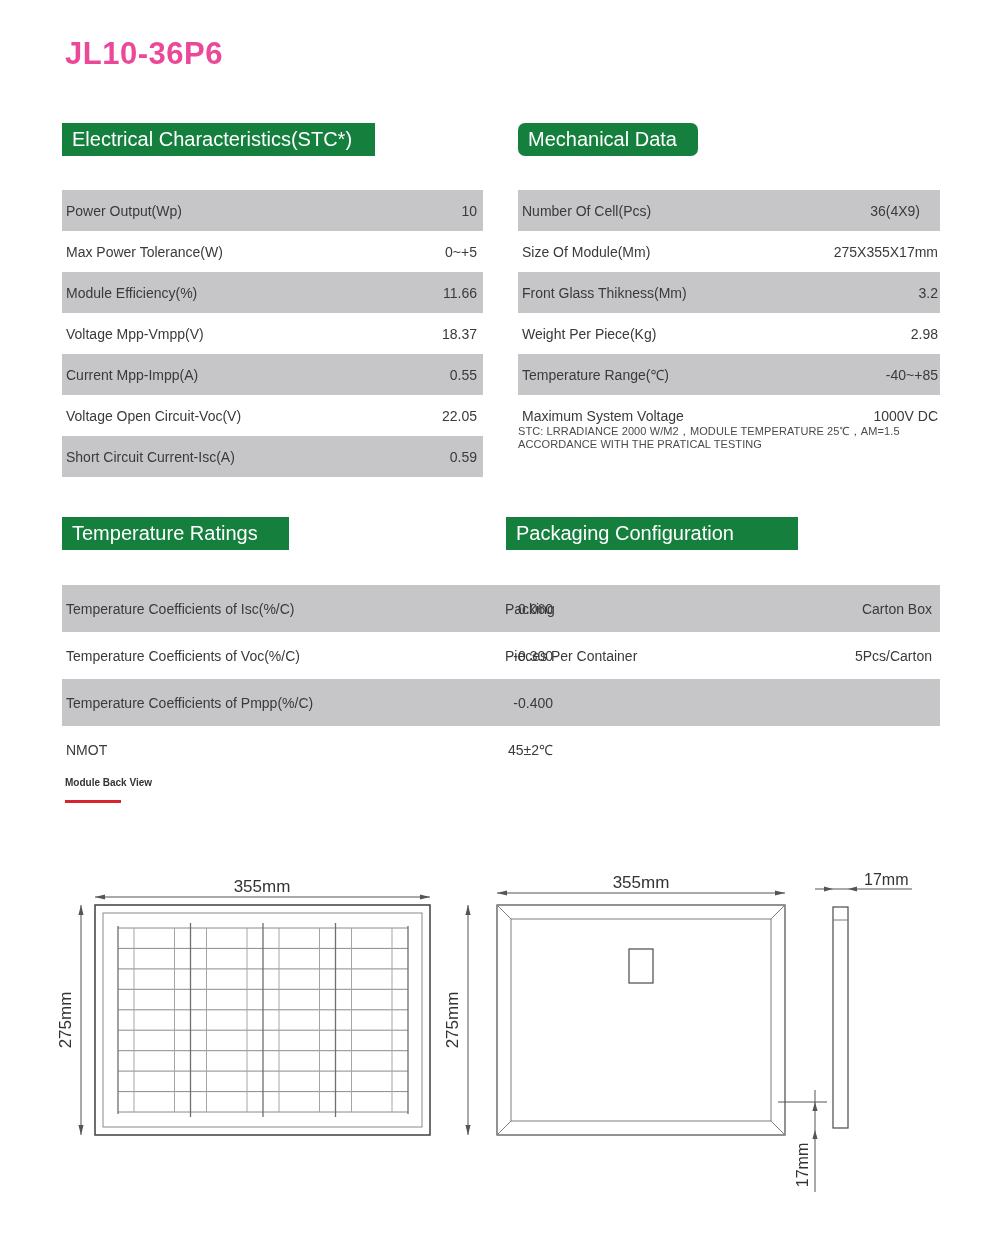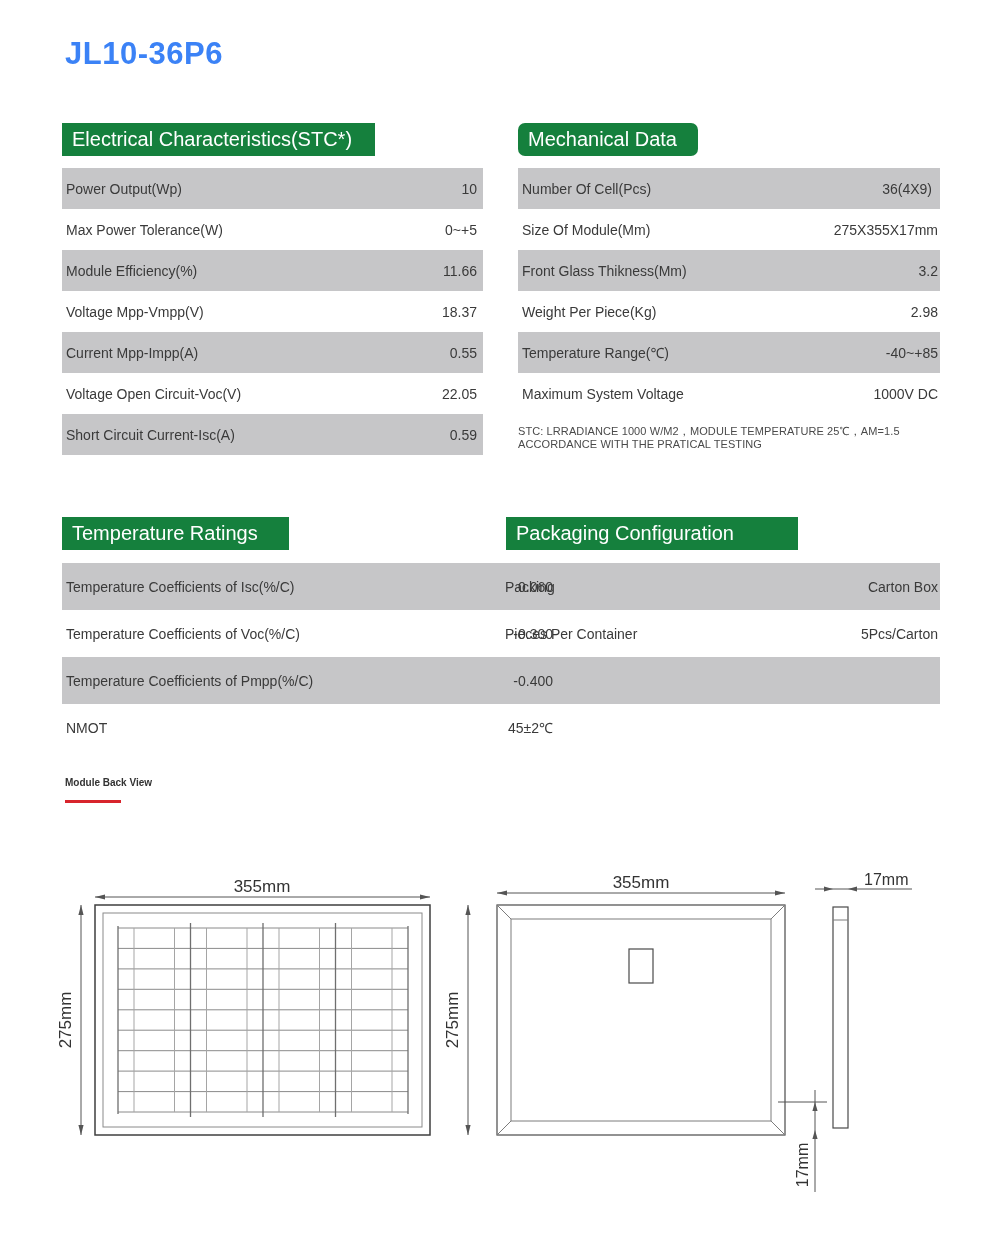--- a/index.html
+++ b/index.html
@@ -1,32 +1,32 @@
 <!DOCTYPE html>
 <html><head>
 <meta charset="utf-8">
 <style>
   html,body{margin:0;padding:0;background:#ffffff;}
   #page{position:relative;width:1000px;height:1256px;background:#fff;overflow:hidden;
         font-family:"Liberation Sans", sans-serif;color:#3a3a3a;}
-  .title{position:absolute;left:65px;top:36px;font-size:31px;font-weight:bold;color:#3b82f6;letter-spacing:.5px;}
+  .title{position:absolute;left:65px;top:36px;font-size:31px;font-weight:bold;color:#ec4899;letter-spacing:.5px;}
   .badge{position:absolute;height:33px;line-height:33px;background:#15803d;color:#fff;
          font-size:20px;padding-left:10px;box-sizing:border-box;}
-  .tbl{position:absolute;}
+  .tbl{position:absolute;margin-top:22px;}
   .row{height:41px;display:flex;align-items:center;font-size:14px;color:#3a3a3a;box-sizing:border-box;}
   .row.gray{background:#c6c6c8;}
   .row .lbl{padding-left:4px;flex:0 0 auto;}
   .row .val{margin-left:auto;padding-right:6px;}
   
   .wrow{height:47px;display:flex;align-items:center;font-size:14px;box-sizing:border-box;}
   .wrow.gray{background:#c6c6c8;}
   .wrow .l-lbl{padding-left:4px;}
   .wrow .l-val{position:absolute;left:396px;width:95px;text-align:right;}
   .wrow .r-lbl{position:absolute;left:443px;}
-  .wrow .r-val{margin-left:auto;padding-right:2px;}
+  .wrow .r-val{margin-left:auto;padding-right:8px;}
   .wrow{position:relative;}
   .footnote{position:absolute;left:518px;top:425px;width:430px;font-size:11px;line-height:1.22;
             color:#4a4a4a;letter-spacing:.1px;}
   .bv-title{position:absolute;left:65px;top:777px;font-size:10px;font-weight:bold;color:#333;}
   .bv-underline{position:absolute;left:65px;top:800px;width:56px;height:3px;background:#d8242c;}
   svg text{font-family:"Liberation Sans", sans-serif;fill:#333;}
 </style>
 </head>
 <body>
 
@@ -63,21 +63,21 @@
     <div class="row gray">
       <span class="lbl">Short Circuit Current-Isc(A)</span>
       <span class="val">0.59</span>
       </div>
   </div>
 
   <div class="badge" style="left:518px;top:123px;width:180px;border-radius:7px;">Mechanical Data</div>
   <div class="tbl" style="left:518px;top:168px;width:422px;">
     <div class="row gray">
       <span class="lbl">Number Of Cell(Pcs)</span>
-      <span class="val" style="padding-right:8px;">36(4X9)</span>
+      <span class="val" style="padding-right:20px;">36(4X9)</span>
       </div>
     <div class="row">
       <span class="lbl">Size Of Module(Mm)</span>
       <span class="val" style="padding-right:2px;">275X355X17mm</span>
       </div>
     <div class="row gray">
       <span class="lbl">Front Glass Thikness(Mm)</span>
       <span class="val" style="padding-right:2px;">3.2</span>
       </div>
     <div class="row">
@@ -87,21 +87,21 @@
     <div class="row gray">
       <span class="lbl">Temperature Range(℃)</span>
       <span class="val" style="padding-right:2px;">-40~+85</span>
       </div>
     <div class="row">
       <span class="lbl">Maximum System Voltage</span>
       <span class="val" style="padding-right:2px;">1000V DC</span>
       </div>
   </div>
   <div class="footnote">
-    <div>STC: LRRADIANCE 1000 W/M2，MODULE TEMPERATURE 25℃，AM=1.5</div>
+    <div>STC: LRRADIANCE 2000 W/M2，MODULE TEMPERATURE 25℃，AM=1.5</div>
     <div>ACCORDANCE WITH THE PRATICAL TESTING</div>
   </div>
 
   <div class="badge" style="left:62px;top:517px;width:227px;">Temperature Ratings</div>
   <div class="badge" style="left:506px;top:517px;width:292px;">Packaging Configuration</div>
   <div class="tbl" style="left:62px;top:563px;width:878px;">
     <div class="wrow gray">
       <span class="l-lbl">Temperature Coefficients of Isc(%/C)</span>
       <span class="l-val">0.060</span>
       <span class="r-lbl">Packing</span>

